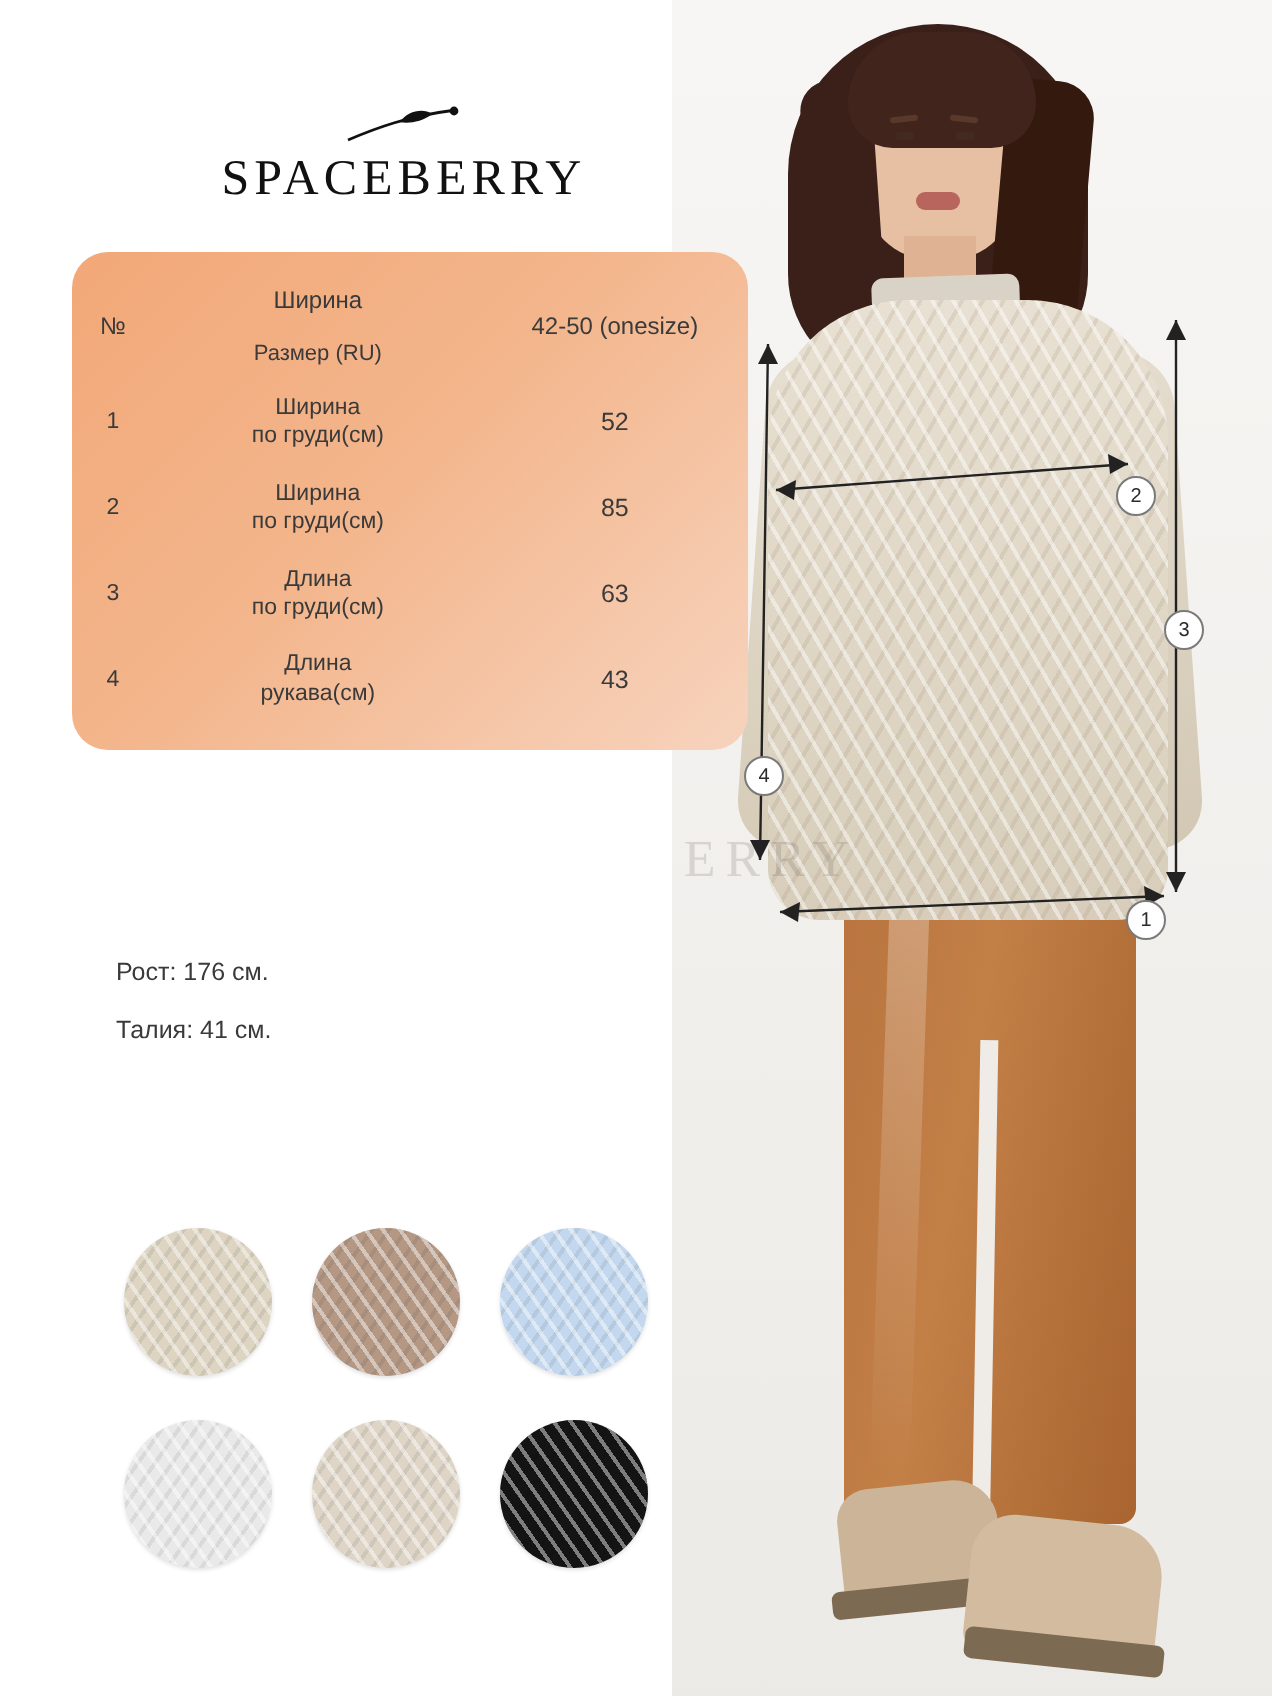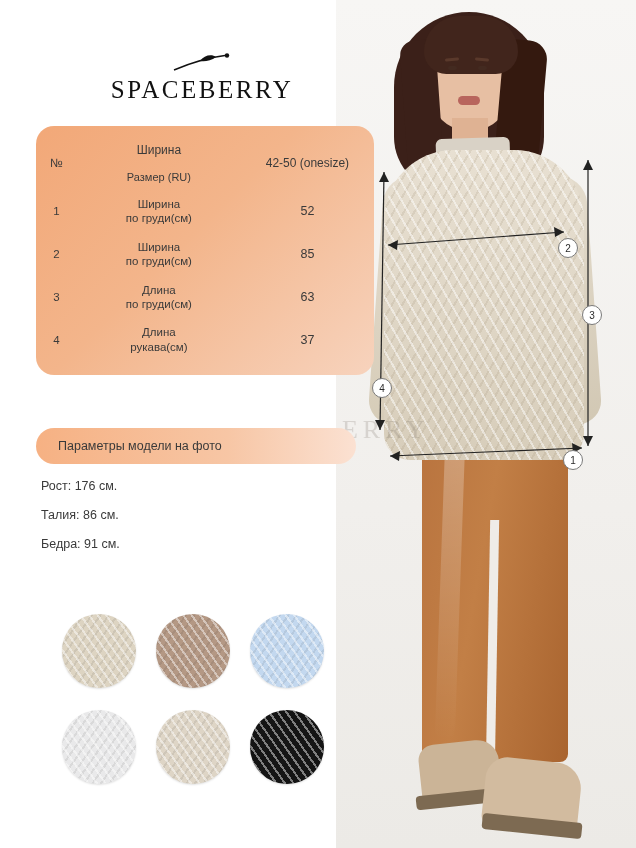--- a/index.html
+++ b/index.html
@@ -260,21 +260,21 @@
     width: 320px; height: 36px;
     border-radius: 18px;
     background: linear-gradient(90deg, #f6b183 0%, #f7c6a5 60%, #fbe1d2 100%);
     display: flex; align-items: center;
     padding-left: 22px;
     font-size: 12.5px;
     color: #3a3a3a;
   }
   .model-params {
     position: absolute;
-    left: 41px; top: 472px;
+    left: 58px; top: 472px;
     font-size: 12.5px;
     color: #3a3a3a;
     line-height: 29px;
   }
 
   .colors-title {
     position: absolute;
     left: 28px; top: 578px;
     font-size: 15.5px;
     font-weight: bold;
@@ -414,33 +414,29 @@
           </td>
           <td class="col-val row-val">63</td>
         </tr>
 
         <tr>
           <td class="col-no">4</td>
           <td class="col-name row-name">
             <div>Длина</div>
             <div>рукава(см)</div>
           </td>
-          <td class="col-val row-val">37</td>
+          <td class="col-val row-val">43</td>
         </tr>
       </tbody>
     </table>
   </div>
 
-  <div class="model-banner">
-    <span>Параметры модели на фото</span>
-  </div>
   <div class="model-params">
     <div>Рост: 176 см.</div>
-    <div>Талия: 86 см.</div>
-    <div>Бедра: 91 см.</div>
+    <div>Талия: 41 см.</div>
   </div>
 
   <div class="swatches">
     <div class="swatch" style="background:#ddd4c2"></div>
     <div class="swatch" style="background:#b49884"></div>
     <div class="swatch" style="background:#c3d8ef"></div>
     <div class="swatch" style="background:#e9e9ea"></div>
     <div class="swatch" style="background:#ded5c6"></div>
     <div class="swatch" style="background:#141414"></div>
   </div>

